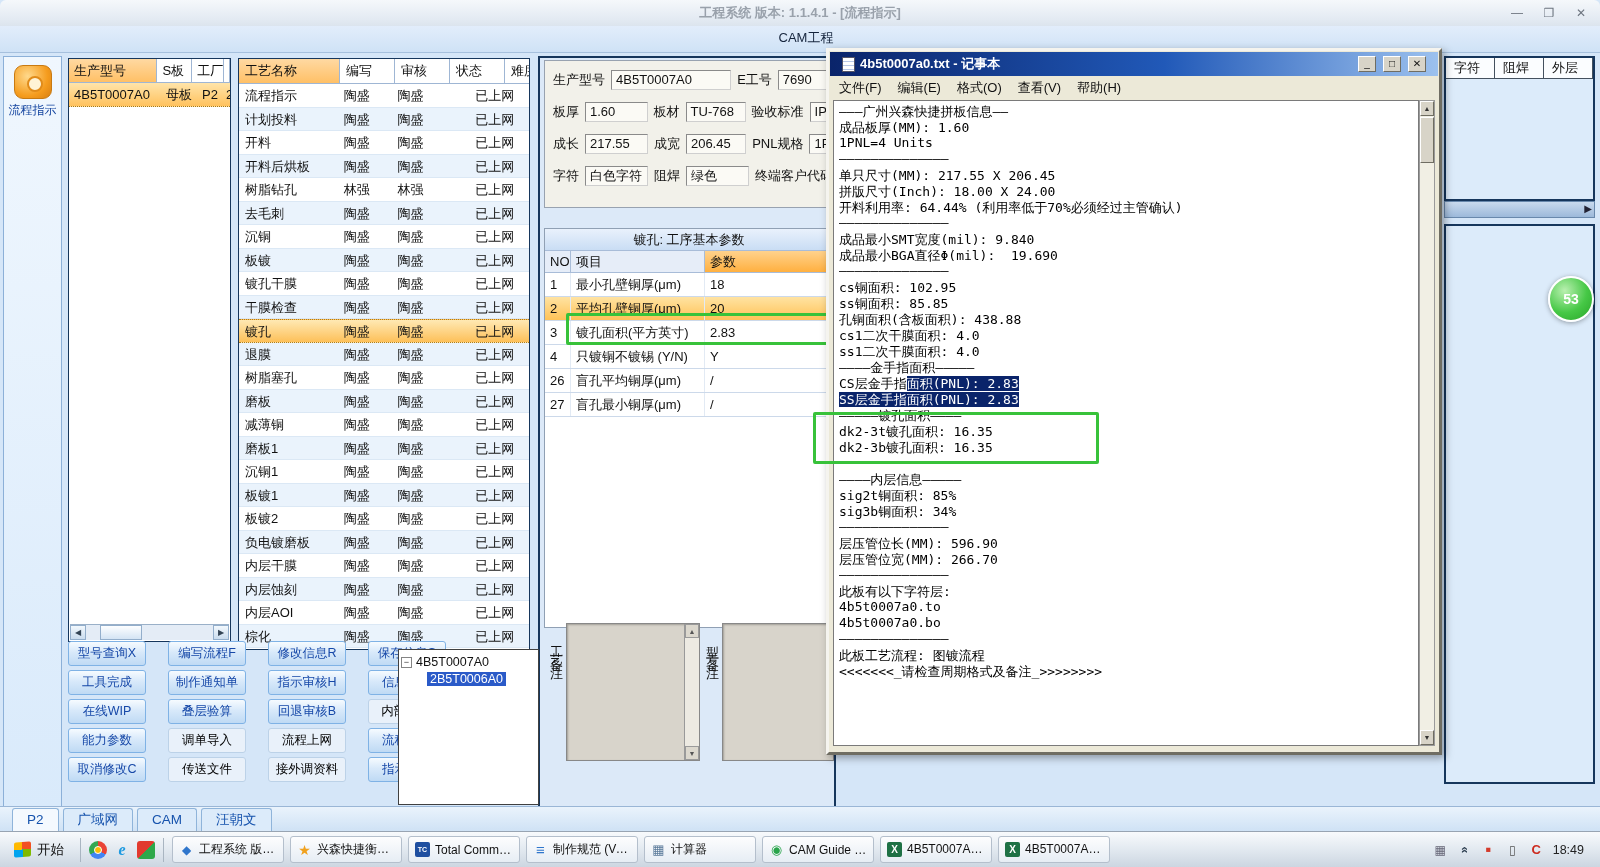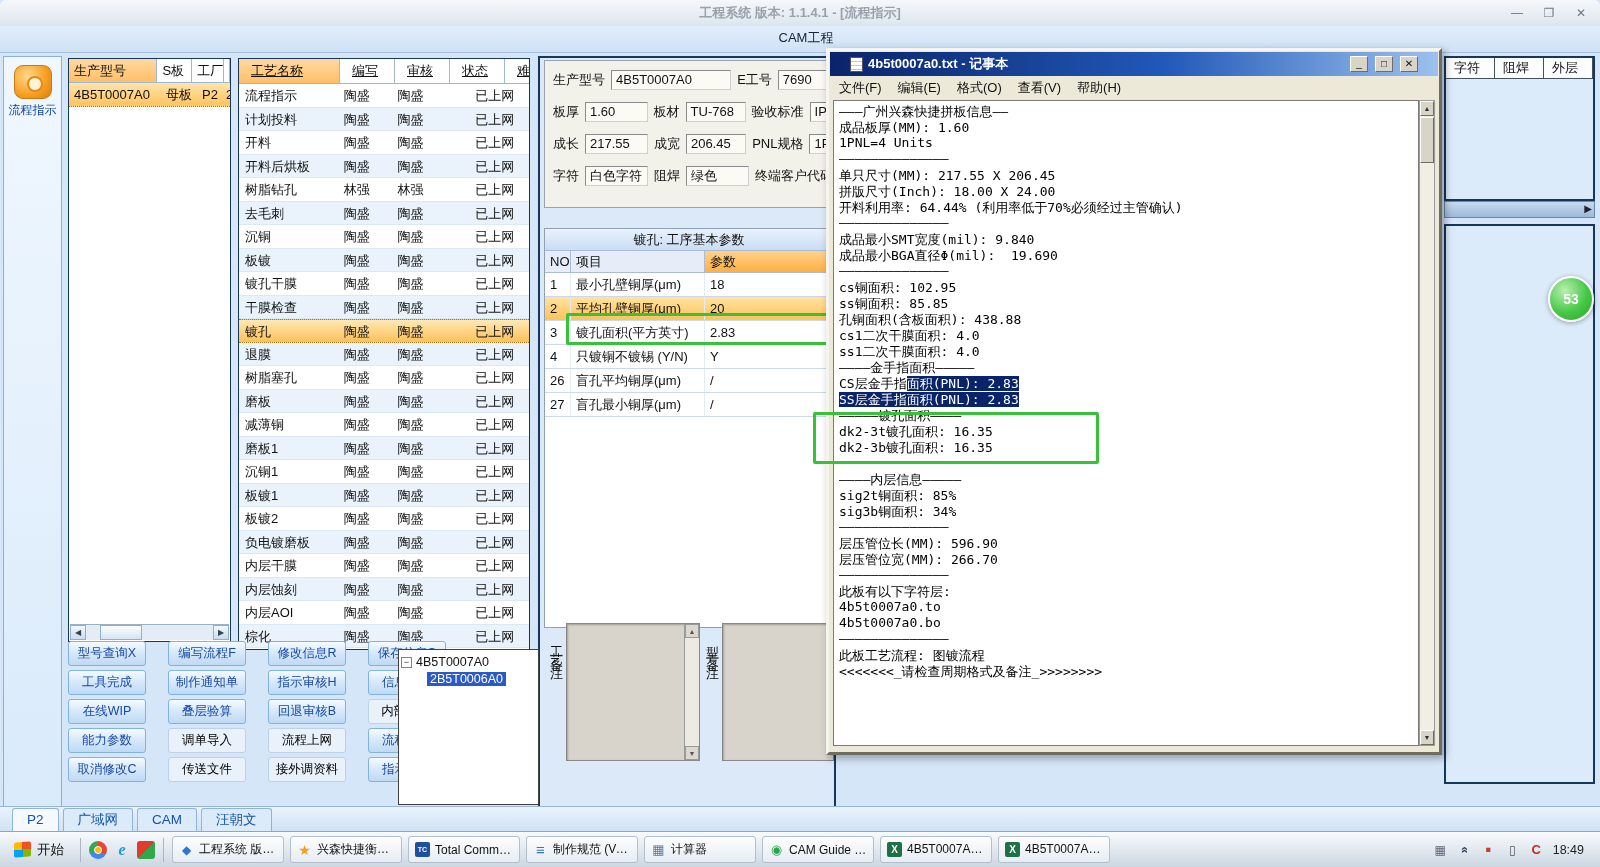--- a/index.html
+++ b/index.html
@@ -44,21 +44,21 @@
   .mt-row span { line-height:23px; padding-left:5px; overflow:hidden; white-space:nowrap; }
   .mt-row .c1 { width:92px; } .mt-row .c2 { width:36px; } .mt-row .c3 { width:24px; } .mt-row .c4 { flex:1; }
   .mt-scroll { position:absolute; left:1px; right:1px; bottom:1px; height:16px; background:#e4ecf6; border-top:1px solid #9ab0c8; display:flex; }
   .mt-scroll .arr { width:16px; height:15px; background:linear-gradient(#f2f8fd,#cadcee); border:1px solid #93aecb; color:#345; font-size:8px; text-align:center; line-height:14px; }
   .mt-scroll .thumb { width:42px; height:15px; margin-left:14px; background:linear-gradient(#fdfeff,#d4e4f4); border:1px solid #93aecb; }
   .mt-scroll .sp { flex:1; } 
 
   
   #process-panel { position:absolute; left:238px; top:5px; width:292px; height:592px; background:#fff; border:1px solid #16365c; }
   .pt-header { display:flex; height:25px; border-bottom:1px solid #9fb6d4; }
-  .pt-header span { line-height:24px; padding-left:12px; border-right:1px solid #9fb6d4; overflow:hidden; white-space:nowrap;text-decoration:underline; }
+  .pt-header span { line-height:24px; padding-left:6px; border-right:1px solid #9fb6d4; overflow:hidden; white-space:nowrap; }
   .pt-header .h1 { width:101px; background:linear-gradient(#ffd9a2,#ffc066); }
   .pt-header .h2 { width:55px; } .pt-header .h3 { width:55px; } .pt-header .h4 { width:55px; } .pt-header .h5 { flex:1; border-right:none; }
   .proc-row { display:flex; height:23.5px; border-bottom:1px solid #dbe8f5; }
   .proc-row:nth-child(even) { background:#eaf3fc; }
   .proc-row span { line-height:23px; padding-left:6px; overflow:hidden; white-space:nowrap; }
   .proc-row .c1 { width:101px; } .proc-row .c2 { width:55px; } .proc-row .c3 { width:55px; } .proc-row .c4 { width:55px;margin-left:24px; } .proc-row .c5 { flex:1; }
   .proc-row.sel { background:linear-gradient(#ffe9b4,#fdc059)!important; border-top:1px dotted #b07c1a; border-bottom:1px dotted #b07c1a; height:23.5px; }
 
   
   #center-panel { position:absolute; left:538px; top:3px; width:298px; height:752px; border:2px solid #16365c; background:#dce9f8; overflow:hidden; }
@@ -117,21 +117,21 @@
 
   #badge { position:absolute; left:1548px; top:276px; width:46px; height:46px; border-radius:50%;
     background:radial-gradient(circle at 35% 30%,#b9f0b0,#46c846 55%,#28a428); border:2px solid #fff;
     box-shadow:0 1px 5px rgba(0,0,0,.35); color:#fff; font-weight:bold; font-size:14px;
     display:flex; align-items:center; justify-content:center; z-index:30; }
 
   
   #notepad { position:absolute; left:826px; top:48px; width:616px; height:707px; z-index:10;
     background:#ece9d8; border:3px solid; border-color:#f5f4ef #6f6d62 #6f6d62 #f5f4ef; box-shadow:3px 3px 8px rgba(0,0,0,.35); }
   .np-title { height:24px; margin:1px; background:linear-gradient(90deg,#0a246a,#2159b8 55%,#9cc1ee);
-    display:flex; align-items:center; padding:0 20px; gap:5px; }
+    display:flex; align-items:center; padding:0 12px; gap:5px; }
   .np-icon { width:13px; height:15px; background:repeating-linear-gradient(180deg,#fff 0 3px,#b8c8e8 3px 4px); border:1px solid #556; flex:none; }
   .np-title-text { color:#fff; font-weight:bold; font-size:13px; flex:1; white-space:nowrap; overflow:hidden; }
   .np-btn { width:18px; height:16px; background:#d8d4c8; border:1px solid; border-color:#fff #6f6d62 #6f6d62 #fff; font-size:10px; line-height:13px; text-align:center; margin-left:2px; flex:none; }
   .np-menu { height:21px; display:flex; align-items:center; padding-left:2px; }
   .np-menu span { padding:0 8px; font-size:13px; }
   .np-body { position:absolute; left:4px; top:49px; right:20px; bottom:6px; background:#fff; border:1px solid #7a7a7a; overflow:hidden; padding:2px 0 0 5px; }
   .np-line { height:16px; white-space:pre; font-family:"DejaVu Sans Mono","Liberation Mono",monospace; font-size:13px; color:#000; }
   .npsel { background:#0a246a; color:#fff;margin-top:16px; }
   .np-scrollbar { position:absolute; top:49px; right:4px; width:16px; bottom:6px; background:#f1efe4; border:1px solid #9a9a9a; }
   .np-scrollbar .btn { position:absolute; left:0; width:14px; height:15px; background:#d8d4c8; border:1px solid; border-color:#fff #6f6d62 #6f6d62 #fff; font-size:7px; text-align:center; line-height:14px; color:#333; }

